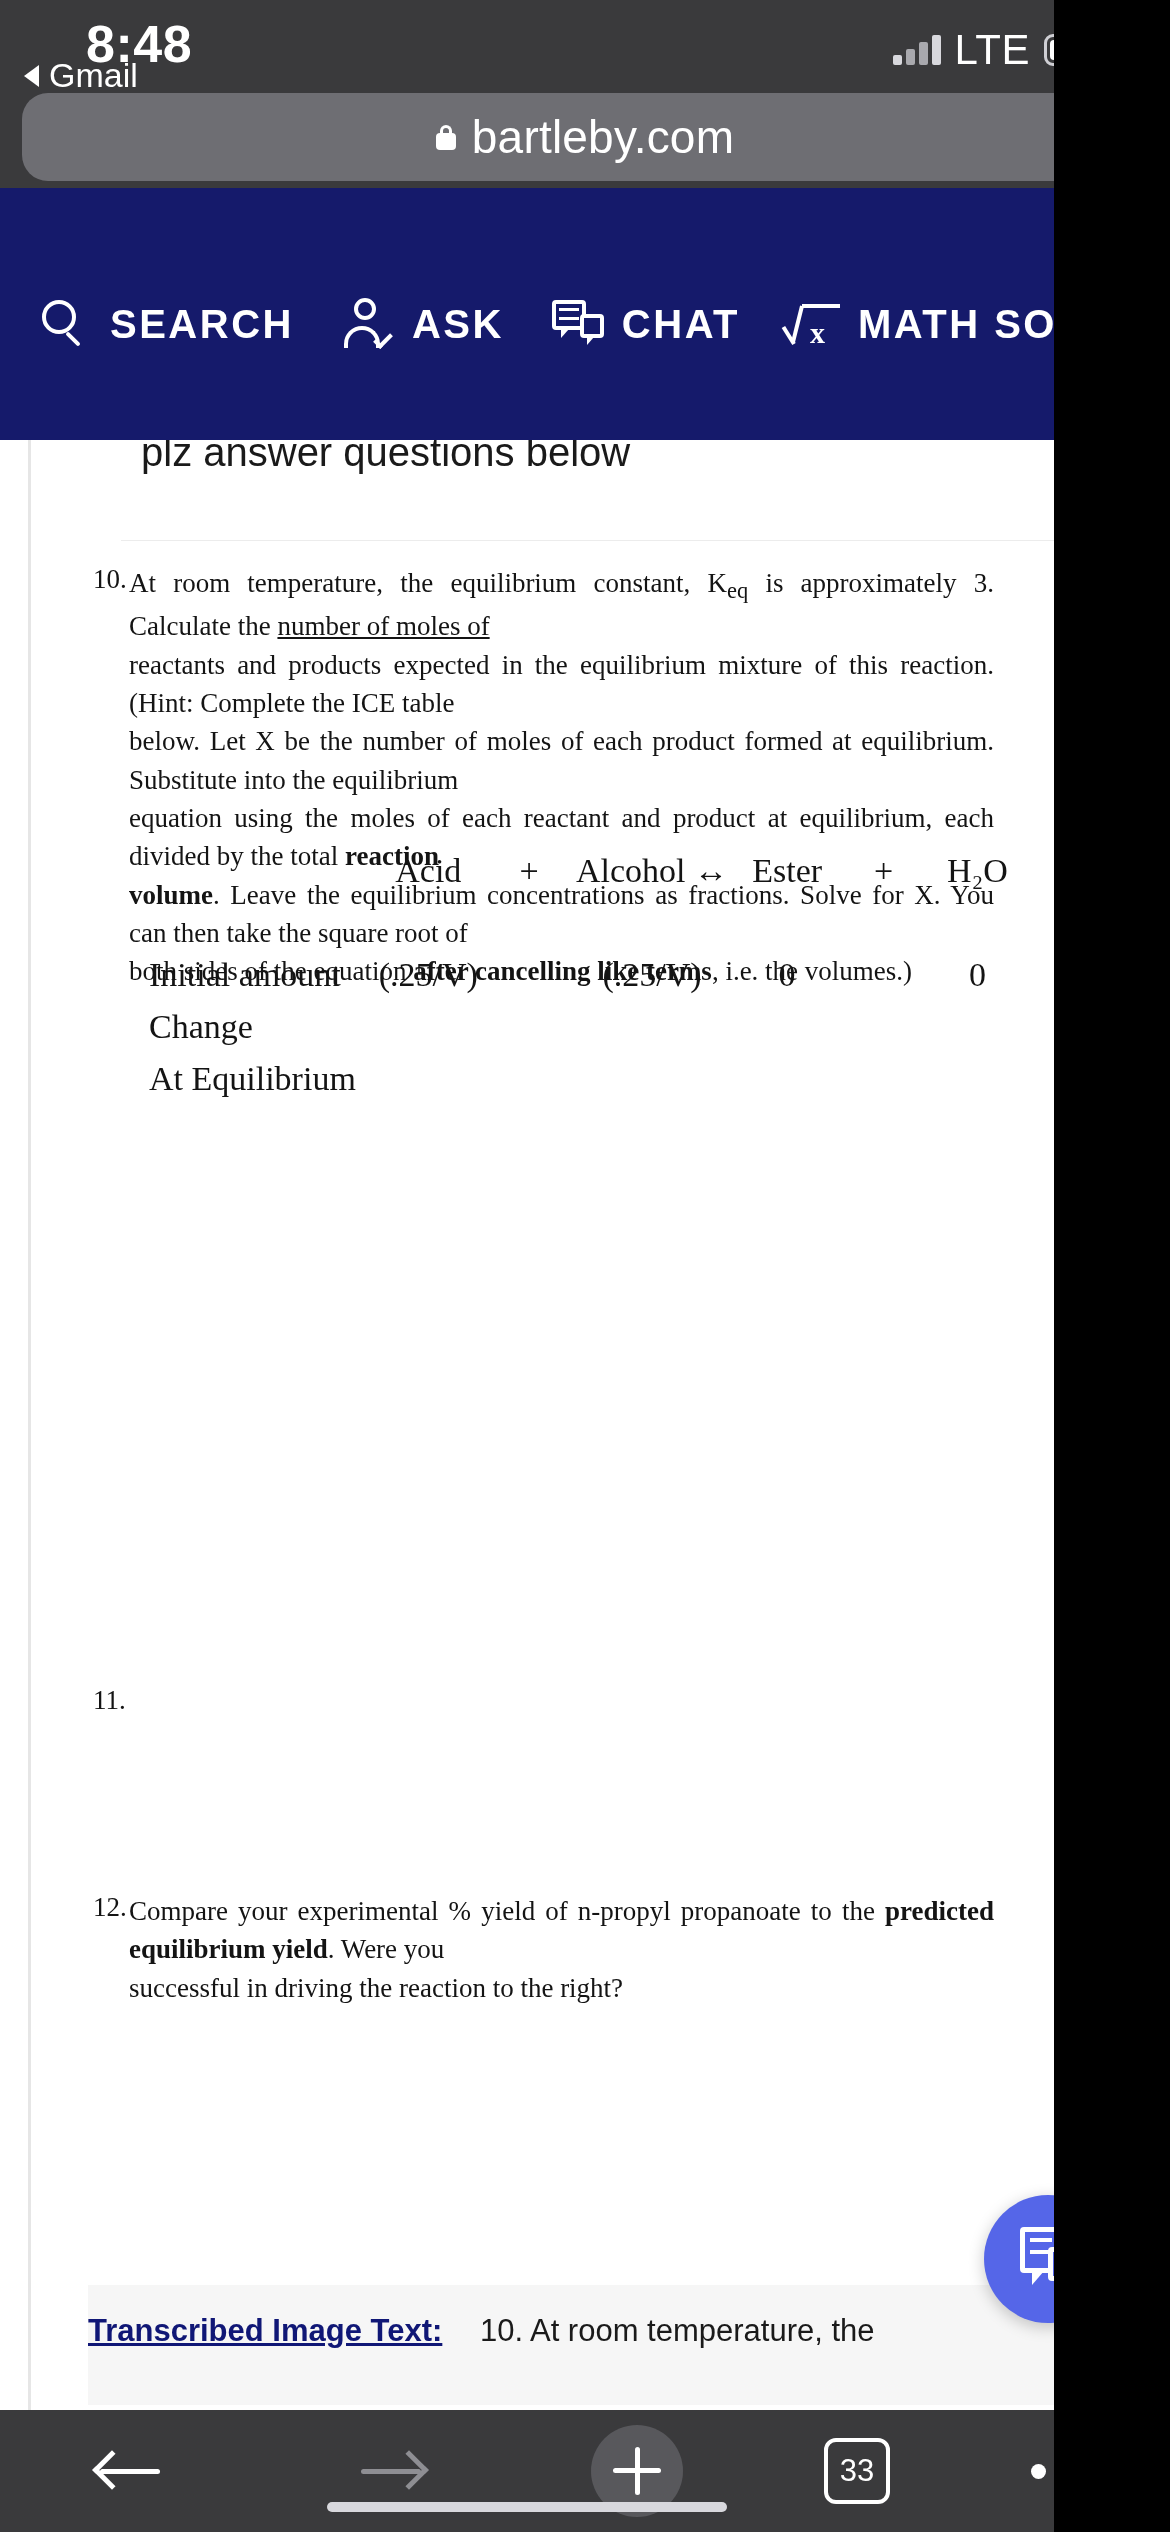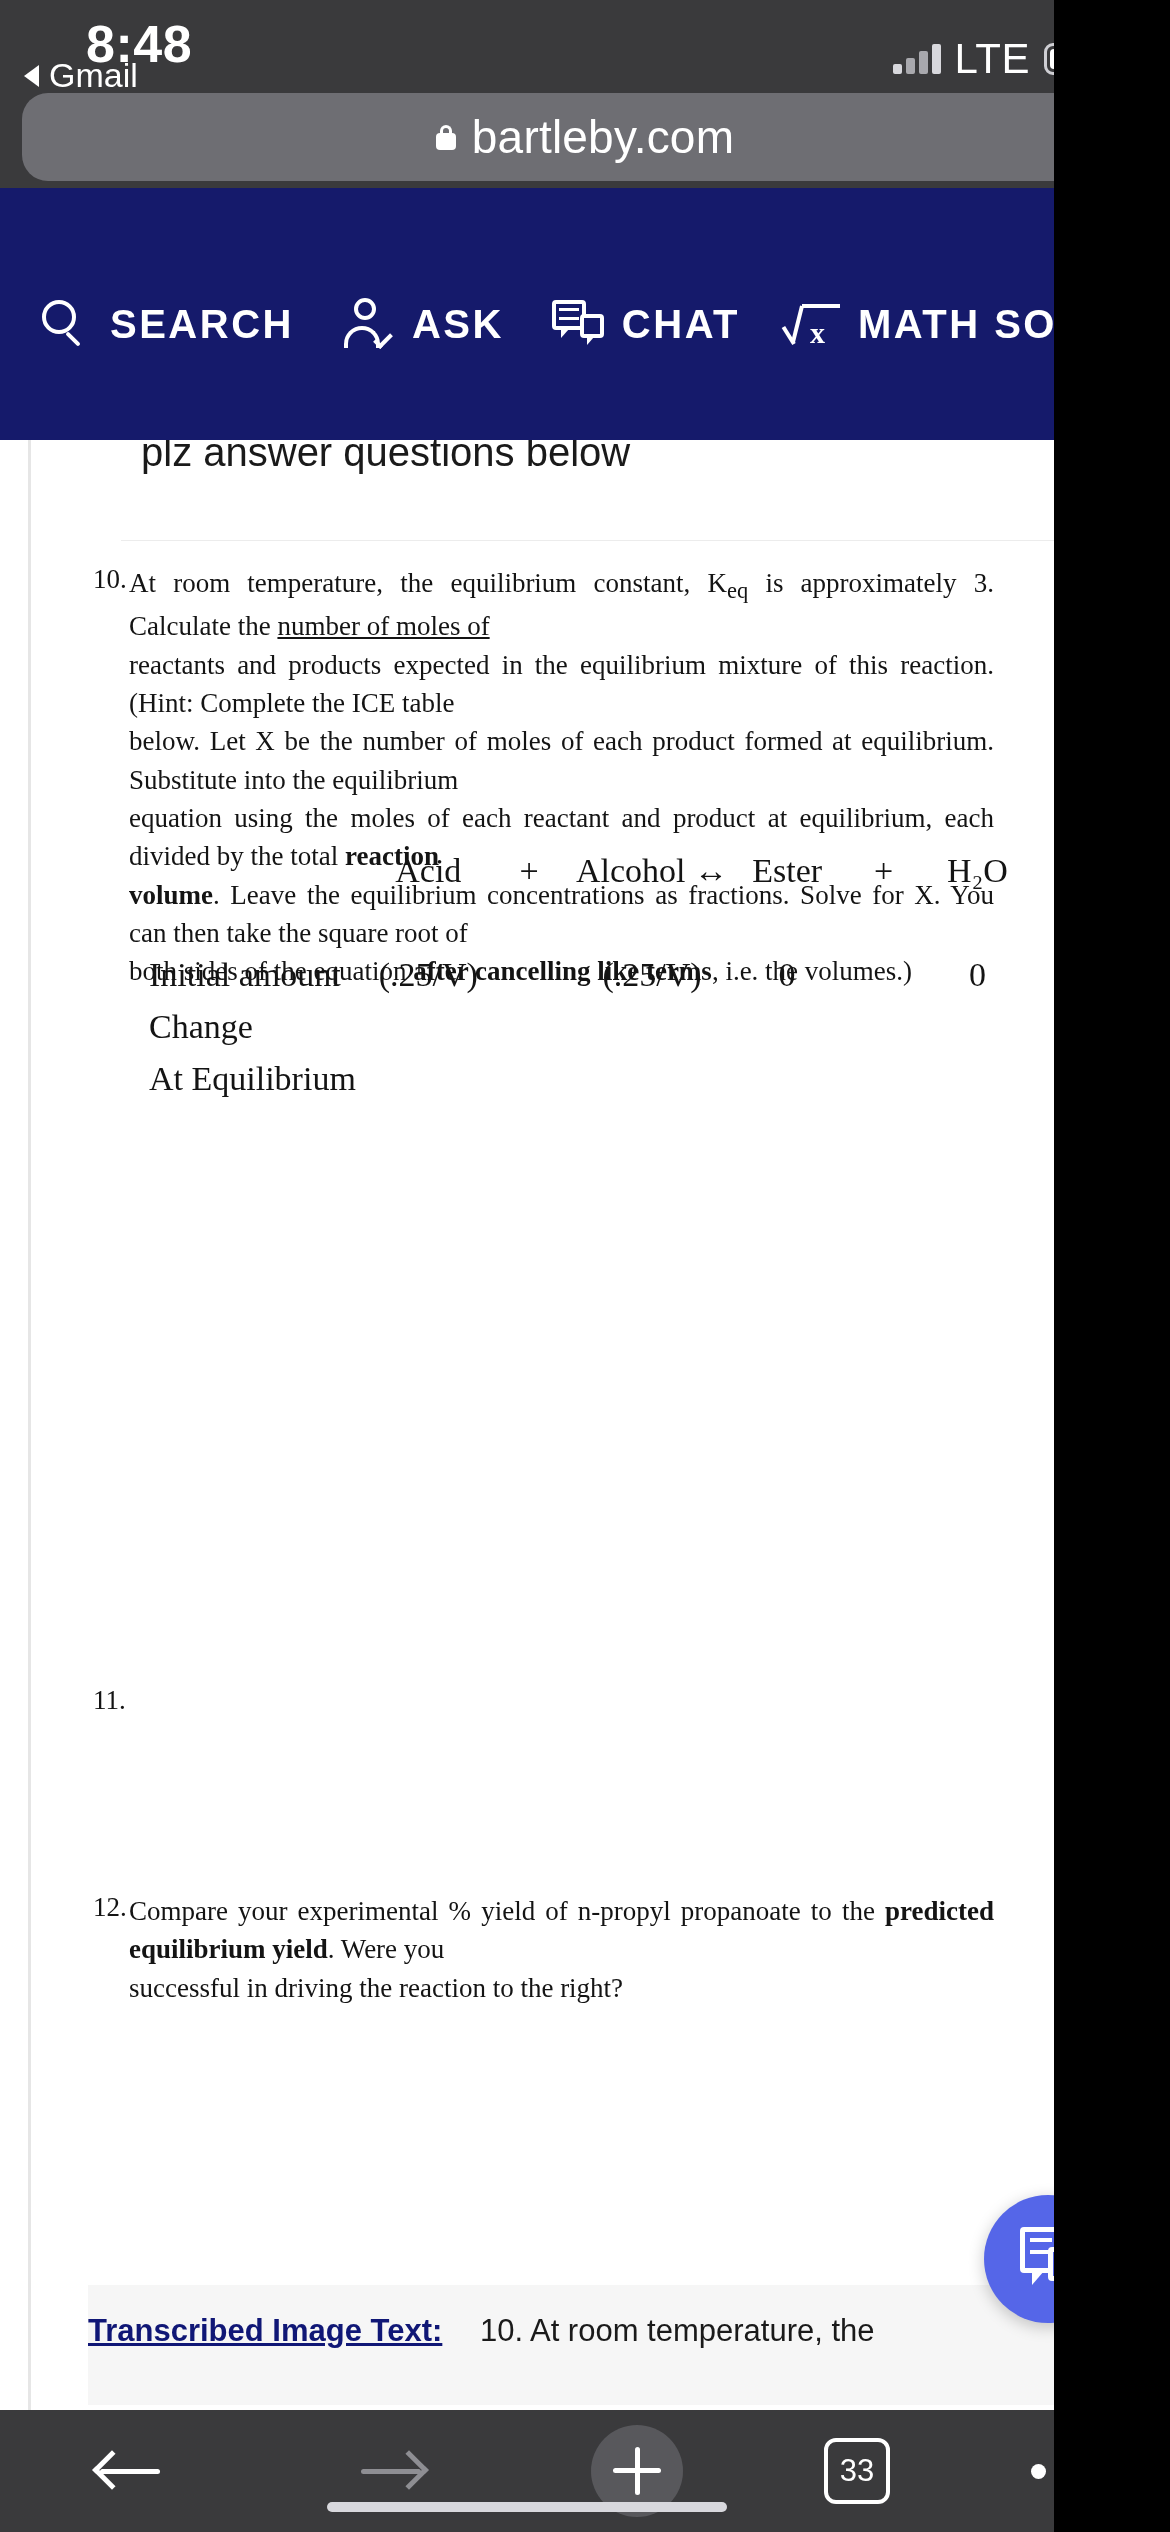--- a/index.html
+++ b/index.html
@@ -20,21 +20,21 @@
   .status-bar {
     position:absolute; top:0; left:0; width:1170px; height:100px;
     background:#3a3a3c;
   }
   .status-time {
     position:absolute; left:86px; top:14px;
     color:#ffffff; font-size:52px; font-weight:600;
     letter-spacing:0.5px;
   }
   .status-right {
-    position:absolute; right:64px; top:35px;
+    position:absolute; right:64px; top:26px;
     display:flex; align-items:center; gap:14px;
   }
   .sig-bars { display:flex; align-items:flex-end; gap:4px; height:30px; }
   .sig-bars i { display:block; width:9px; background:#c7c7cc; border-radius:2px; }
   .sig-bars i:nth-child(1){ height:10px; background:#d8d8dd; }
   .sig-bars i:nth-child(2){ height:16px; background:#a9a9ae; }
   .sig-bars i:nth-child(3){ height:23px; background:#a9a9ae; }
   .sig-bars i:nth-child(4){ height:30px; background:#d8d8dd; }
   .lte-label { color:#ffffff; font-size:42px; font-weight:500; letter-spacing:0.5px; }
   .battery {

